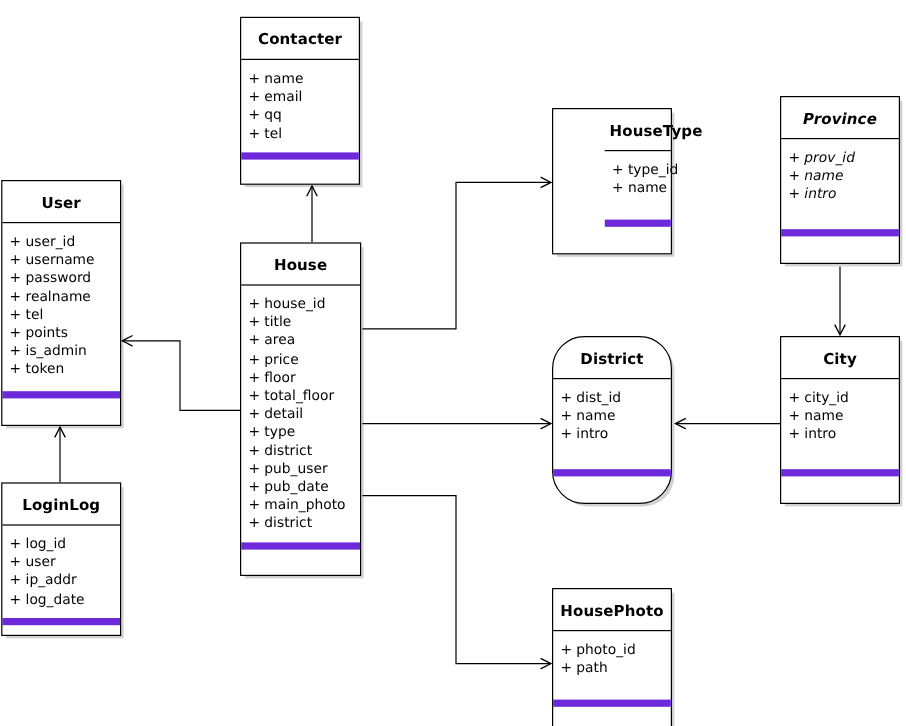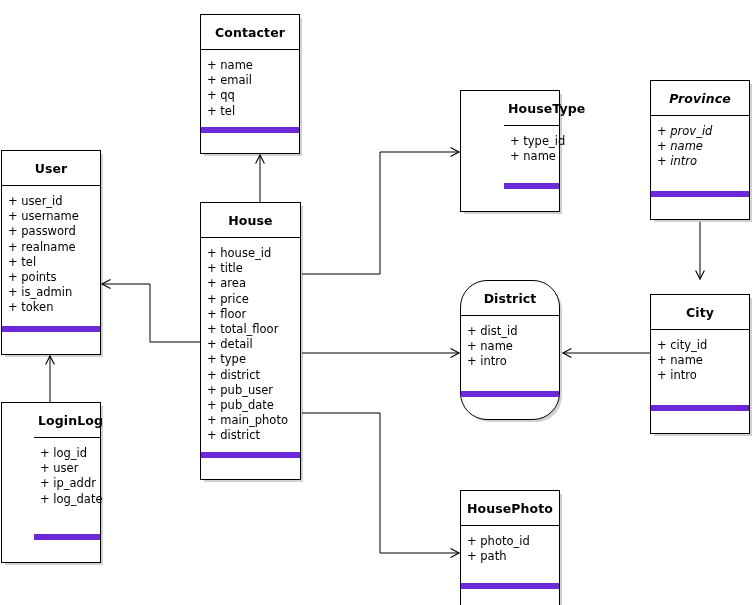--- a/index.html
+++ b/index.html
@@ -128,21 +128,21 @@
       <div class="uml-attr">+ password</div>
       <div class="uml-attr">+ realname</div>
       <div class="uml-attr">+ tel</div>
       <div class="uml-attr">+ points</div>
       <div class="uml-attr">+ is_admin</div>
       <div class="uml-attr">+ token</div>
     </div>
     <div class="uml-methods"></div>
   </div>
 
-  <div class="uml-class" style="left:1px; top:390px; width:100px; height:161px;padding-left:32px;">
+  <div class="uml-class" style="left:1px; top:390px; width:100px; height:128px;">
     <div class="uml-name">LoginLog</div>
     <div class="uml-attrs">
       <div class="uml-attr">+ log_id</div>
       <div class="uml-attr">+ user</div>
       <div class="uml-attr">+ ip_addr</div>
       <div class="uml-attr">+ log_date</div>
     </div>
     <div class="uml-methods"></div>
   </div>
 
@@ -197,21 +197,21 @@
   <div class="uml-class" style="left:650px; top:68px; width:100px; height:140px;font-style:italic;">
     <div class="uml-name">Province</div>
     <div class="uml-attrs">
       <div class="uml-attr">+ prov_id</div>
       <div class="uml-attr">+ name</div>
       <div class="uml-attr">+ intro</div>
     </div>
     <div class="uml-methods"></div>
   </div>
 
-  <div class="uml-class" style="left:650px; top:268px; width:100px; height:140px;margin-top:14px;">
+  <div class="uml-class" style="left:650px; top:268px; width:100px; height:140px;">
     <div class="uml-name">City</div>
     <div class="uml-attrs">
       <div class="uml-attr">+ city_id</div>
       <div class="uml-attr">+ name</div>
       <div class="uml-attr">+ intro</div>
     </div>
     <div class="uml-methods"></div>
   </div>
 
 </div>

